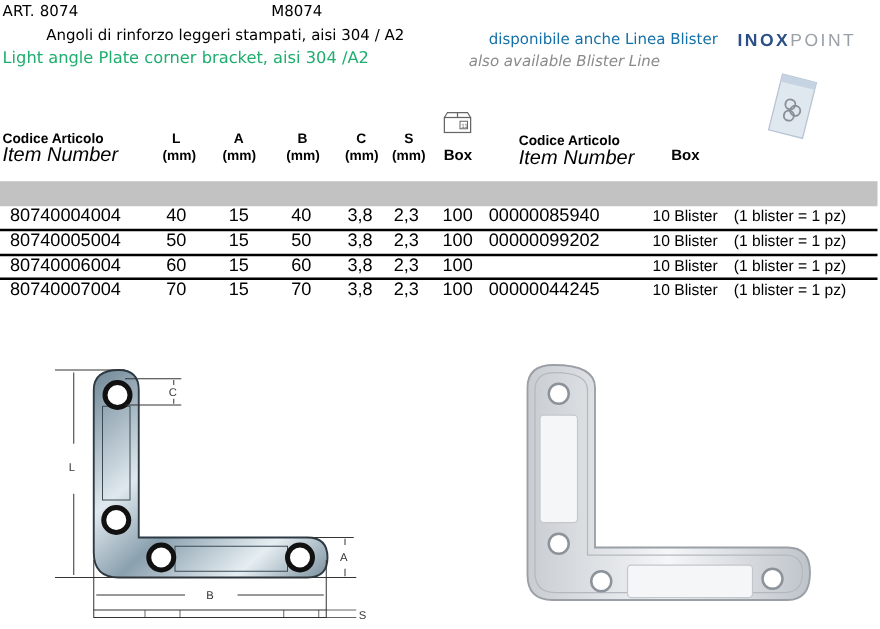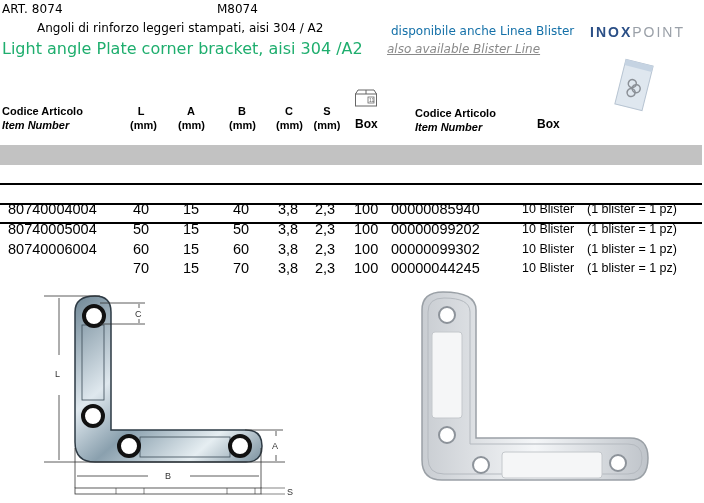--- a/index.html
+++ b/index.html
@@ -2,36 +2,36 @@
 <html><head>
 <meta charset="utf-8">
 <style>
   html, body { margin:0; padding:0; background:#ffffff; }
   body { width:704px; height:503px; position:relative; overflow:hidden; font-family:"Liberation Sans", sans-serif; color:#000; }
   .abs { position:absolute; }
   .title-font { font-family:"DejaVu Sans", sans-serif; }
   #art { left:2px; top:2px; font-size:12px; letter-spacing:0.1px; }
   #mcode { left:217px; top:2px; font-size:12px; }
   #desc-it { left:2px; top:21px; font-size:12px;margin-left:35px; }
-  #desc-en { left:2px; top:39px; font-size:16px; color:#1fae6e; }
+  #desc-en { left:2px; top:39px; font-size:13px; color:#1fae6e; }
   #blister-it { left:391px; top:24px; font-size:12px; color:#1470a8; }
-  #blister-en { left:387px; top:42px; font-size:12px; color:#8a8a8a; font-style:italic;text-decoration:underline; }
+  #blister-en { left:375px; top:42px; font-size:12px; color:#8a8a8a; font-style:italic; }
   #logo { left:590px; top:24px; font-size:14px; font-weight:bold; letter-spacing:2px; }
   #logo .l1 { color:#2b4f86; }
   #logo .l2 { color:#9aa0a8; font-weight:normal; }
   #pack { left:612px; top:56px; width:44px; height:58px; }
 
   .hdr { font-size:11px; font-weight:bold; text-align:center; line-height:14px; }
-  .hdr-it { font-size:11px; font-style:italic; font-weight:bold; }
+  .hdr-it { font-size:16px; font-style:italic; font-weight:normal; }
   #h-code1 { left:2px; top:104px; text-align:left; }
   #h-code2 { left:415px; top:106px; text-align:left; }
 
   #grey-bar { left:0; top:145px; width:702px; height:20px; background:#c2c2c2; }
   .row { position:absolute; left:0; width:702px; height:19px; font-size:14.5px; line-height:19px; }
-  .row .c { position:absolute; top:0;margin-top:36px; }
+  .row .c { position:absolute; top:0; }
   .row .blister { font-size:12.5px;text-align:right; }
   .sep { position:absolute; left:0; width:702px; height:2px; background:#000; }
 </style>
 </head>
 <body>
 
 <div class="abs title-font" id="art">ART. 8074</div>
 <div class="abs title-font" id="mcode">M8074</div>
 <div class="abs title-font" id="desc-it">Angoli di rinforzo leggeri stampati, aisi 304 / A2</div>
 <div class="abs title-font" id="desc-en">Light angle Plate corner bracket, aisi 304 /A2</div>
@@ -117,26 +117,26 @@
 </div>
 <div class="sep" style="top:203px;"></div>
 <div class="row" style="top:204px;">
   <span class="c" style="left:8px">80740006004</span>
   <span class="c" style="left:133px">60</span>
   <span class="c" style="left:183px">15</span>
   <span class="c" style="left:233px">60</span>
   <span class="c" style="left:278px">3,8</span>
   <span class="c" style="left:315px">2,3</span>
   <span class="c" style="left:354px">100</span>
-  <span class="c" style="left:391px">00000099302</span>
   <span class="c blister" style="left:522px">10 Blister</span>
   <span class="c blister" style="left:587px">(1 blister = 1 pz)</span>
 </div>
 <div class="sep" style="top:222px;"></div>
 <div class="row" style="top:223px;">
+  <span class="c" style="left:8px">80740007004</span>
   <span class="c" style="left:133px">70</span>
   <span class="c" style="left:183px">15</span>
   <span class="c" style="left:233px">70</span>
   <span class="c" style="left:278px">3,8</span>
   <span class="c" style="left:315px">2,3</span>
   <span class="c" style="left:354px">100</span>
   <span class="c" style="left:391px">00000044245</span>
   <span class="c blister" style="left:522px">10 Blister</span>
   <span class="c blister" style="left:587px">(1 blister = 1 pz)</span>
 </div>

